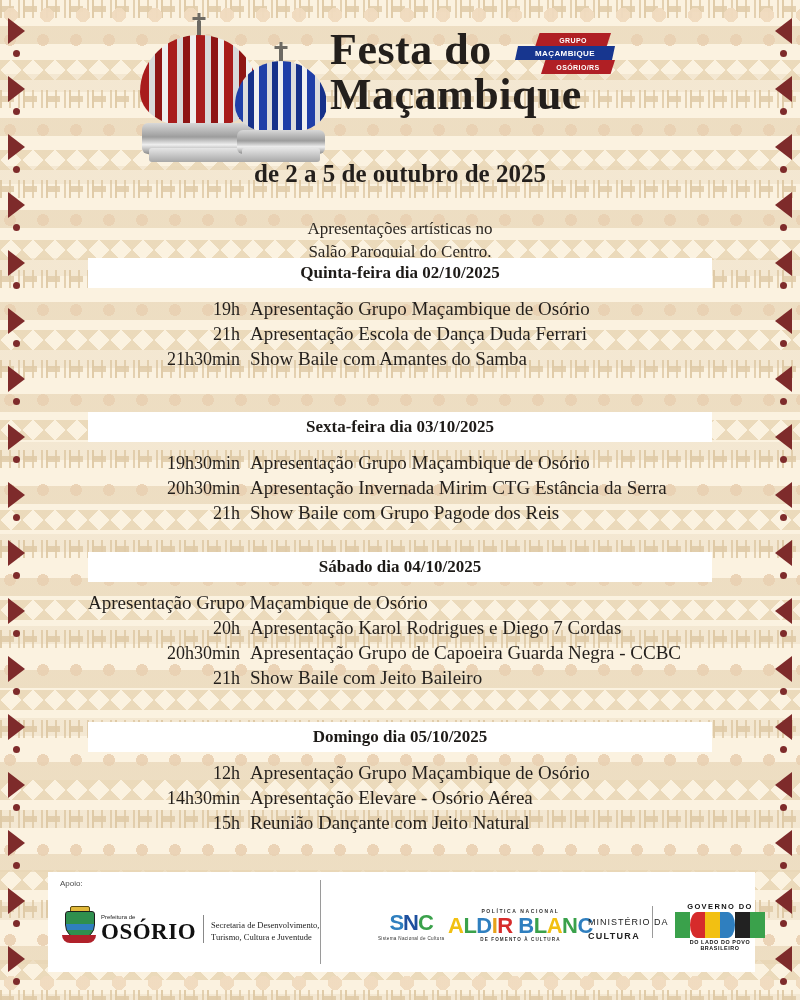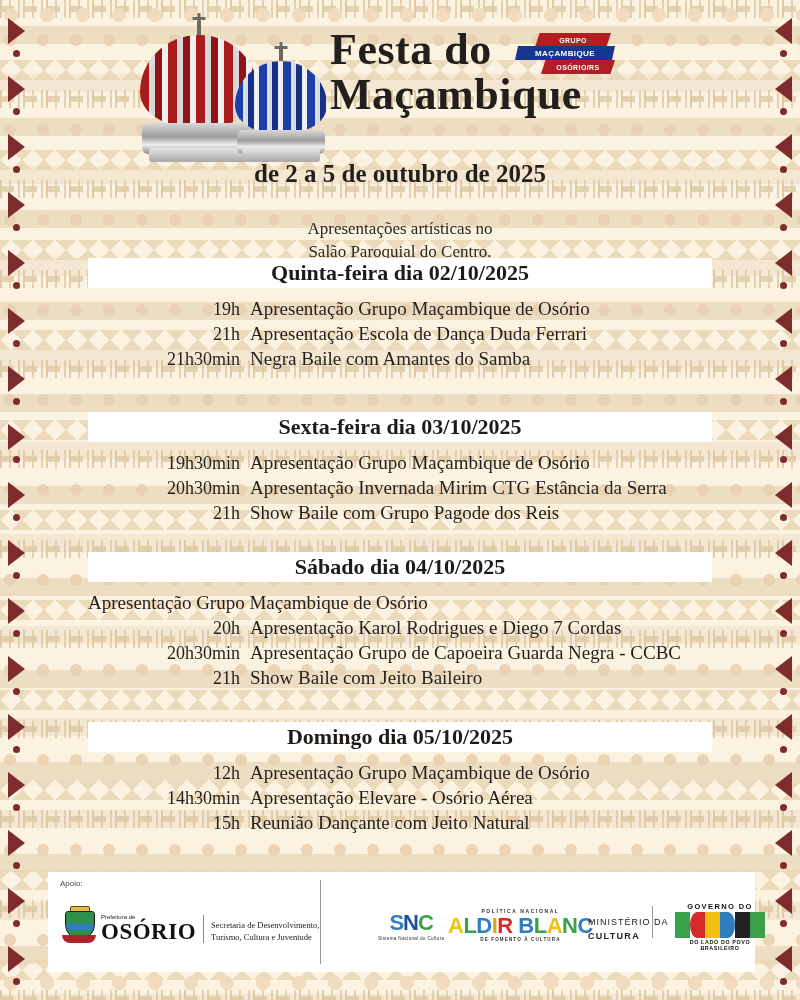--- a/index.html
+++ b/index.html
@@ -133,21 +133,21 @@
      clip-path:polygon(6% 0,100% 0,94% 100%,0 100%);}
 
   .dateline{position:absolute;left:0;right:0;top:160px;text-align:center;
      font-size:25px;font-weight:700;color:#231f1c;}
   .sub{position:absolute;left:0;right:0;top:194px;text-align:center;
      font-size:17px;color:#2c2722;line-height:1.35;margin-top:24px;}
 
   
   .daygroup{position:absolute;left:88px;width:624px;z-index:10;}
   .dayhead{background:#ffffff;height:30px;display:flex;align-items:center;
-     justify-content:center;font-size:22px;font-weight:700;color:#1d1a17;}
+     justify-content:center;font-size:17px;font-weight:700;color:#1d1a17;}
   .rows{margin-top:10px;}
   .row{display:flex;align-items:baseline;margin-bottom:3px;}
   .time{width:152px;text-align:right;font-size:18px;color:#231f1c;
      padding-right:10px;white-space:nowrap;}
   .desc{font-size:19px;color:#231f1c;white-space:nowrap;}
 
   
   .footer{position:absolute;left:48px;top:872px;width:707px;height:100px;
      background:#fff;z-index:12;}
   .apoio{position:absolute;left:12px;top:7px;font-size:8px;color:#4a4a4a;
@@ -364,21 +364,21 @@
           <div class="row">
             <div class="time">19h</div>
             <div class="desc">Apresentação Grupo Maçambique de Osório</div>
           </div>
           <div class="row">
             <div class="time">21h</div>
             <div class="desc">Apresentação Escola de Dança Duda Ferrari</div>
           </div>
           <div class="row">
             <div class="time">21h30min</div>
-            <div class="desc">Negra Baile com Amantes do Samba</div>
+            <div class="desc">Show Baile com Amantes do Samba</div>
           </div>
         </div>
       </div>
       <div class="daygroup" style="top: 412px;">
         <div class="dayhead">Sexta-feira dia 03/10/2025</div>
         <div class="rows">
           <div class="row">
             <div class="time">19h30min</div>
             <div class="desc">Apresentação Grupo Maçambique de Osório</div>
           </div>

